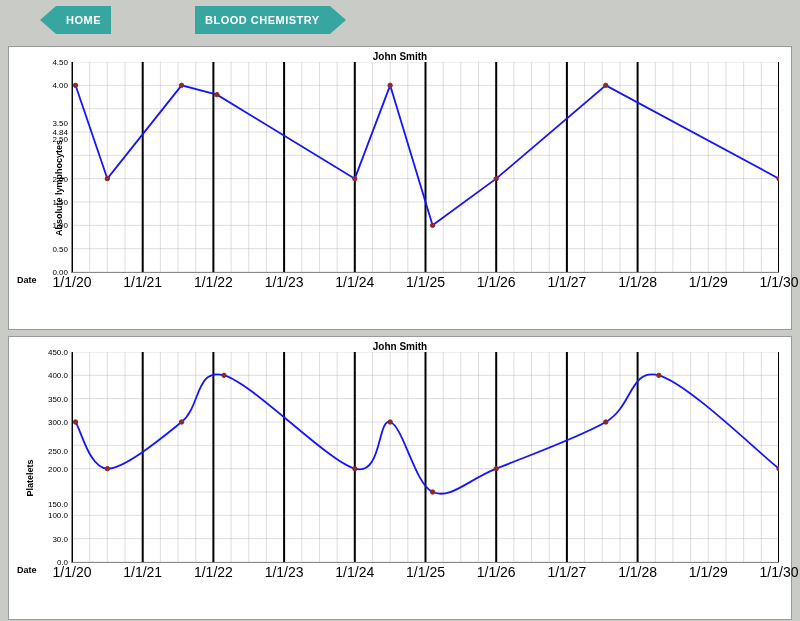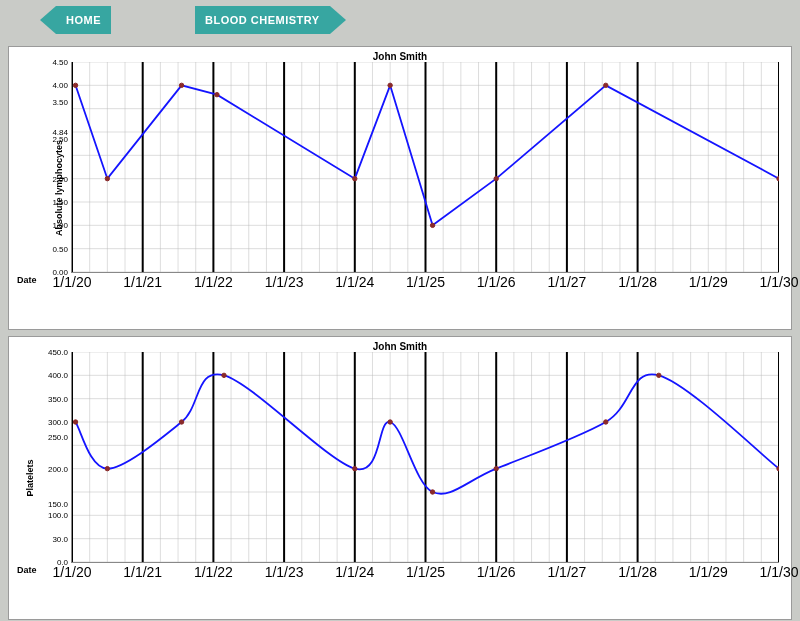--- a/index.html
+++ b/index.html
@@ -121,21 +121,21 @@
           <circle cx="533.7849999999968" cy="23.333333333333343" r="2.2" class="marker"></circle>
           <circle cx="707" cy="116.66666666666667" r="2.2" class="marker"></circle>
         </svg>
         <span class="ytick" style="top: 210px;">0.00</span>
         <span class="ytick" style="top: 186.667px;">0.50</span>
         <span class="ytick" style="top: 163.333px;">1.00</span>
         <span class="ytick" style="top: 140px;">1.50</span>
         <span class="ytick" style="top: 116.667px;">2.00</span>
         <span class="ytick" style="top: 77px;">2.50</span>
         <span class="ytick" style="top: 70px;">4.84</span>
-        <span class="ytick" style="top: 40px;">3.50</span>
+        <span class="ytick" style="top: 61px;">3.50</span>
         <span class="ytick" style="top: 23.3333px;">4.00</span>
         <span class="ytick" style="top: 0px;">4.50</span>
         <span class="xtick" style="left: 0px;">1/1/20</span>
         <span class="xtick" style="left: 70.7px;">1/1/21</span>
         <span class="xtick" style="left: 141.4px;">1/1/22</span>
         <span class="xtick" style="left: 212.1px;">1/1/23</span>
         <span class="xtick" style="left: 282.8px;">1/1/24</span>
         <span class="xtick" style="left: 353.5px;">1/1/25</span>
         <span class="xtick" style="left: 424.2px;">1/1/26</span>
         <span class="xtick" style="left: 494.9px;">1/1/27</span>
@@ -223,21 +223,21 @@
           <circle cx="424.2" cy="116.66666666666667" r="2.2" class="marker"></circle>
           <circle cx="533.7849999999968" cy="70" r="2.2" class="marker"></circle>
           <circle cx="586.8099999999968" cy="23.333333333333343" r="2.2" class="marker"></circle>
           <circle cx="707" cy="116.66666666666667" r="2.2" class="marker"></circle>
         </svg>
         <span class="ytick" style="top: 210px;">0.0</span>
         <span class="ytick" style="top: 186.667px;">30.0</span>
         <span class="ytick" style="top: 163.333px;">100.0</span>
         <span class="ytick" style="top: 152px;">150.0</span>
         <span class="ytick" style="top: 116.667px;">200.0</span>
-        <span class="ytick" style="top: 85px;">250.0</span>
+        <span class="ytick" style="top: 99px;">250.0</span>
         <span class="ytick" style="top: 70px;">300.0</span>
         <span class="ytick" style="top: 46.6667px;">350.0</span>
         <span class="ytick" style="top: 23.3333px;">400.0</span>
         <span class="ytick" style="top: 0px;">450.0</span>
         <span class="xtick" style="left: 0px;">1/1/20</span>
         <span class="xtick" style="left: 70.7px;">1/1/21</span>
         <span class="xtick" style="left: 141.4px;">1/1/22</span>
         <span class="xtick" style="left: 212.1px;">1/1/23</span>
         <span class="xtick" style="left: 282.8px;">1/1/24</span>
         <span class="xtick" style="left: 353.5px;">1/1/25</span>

